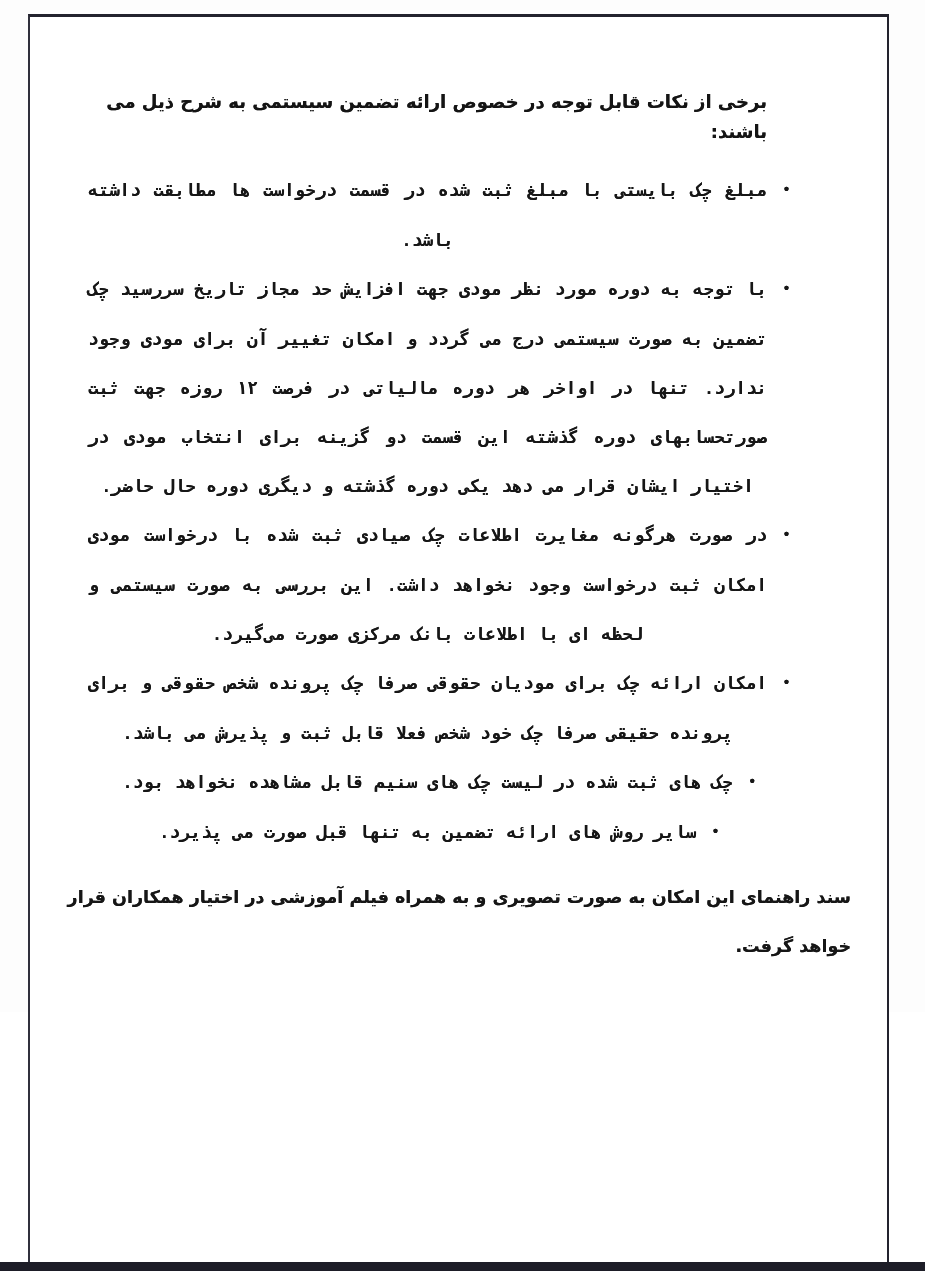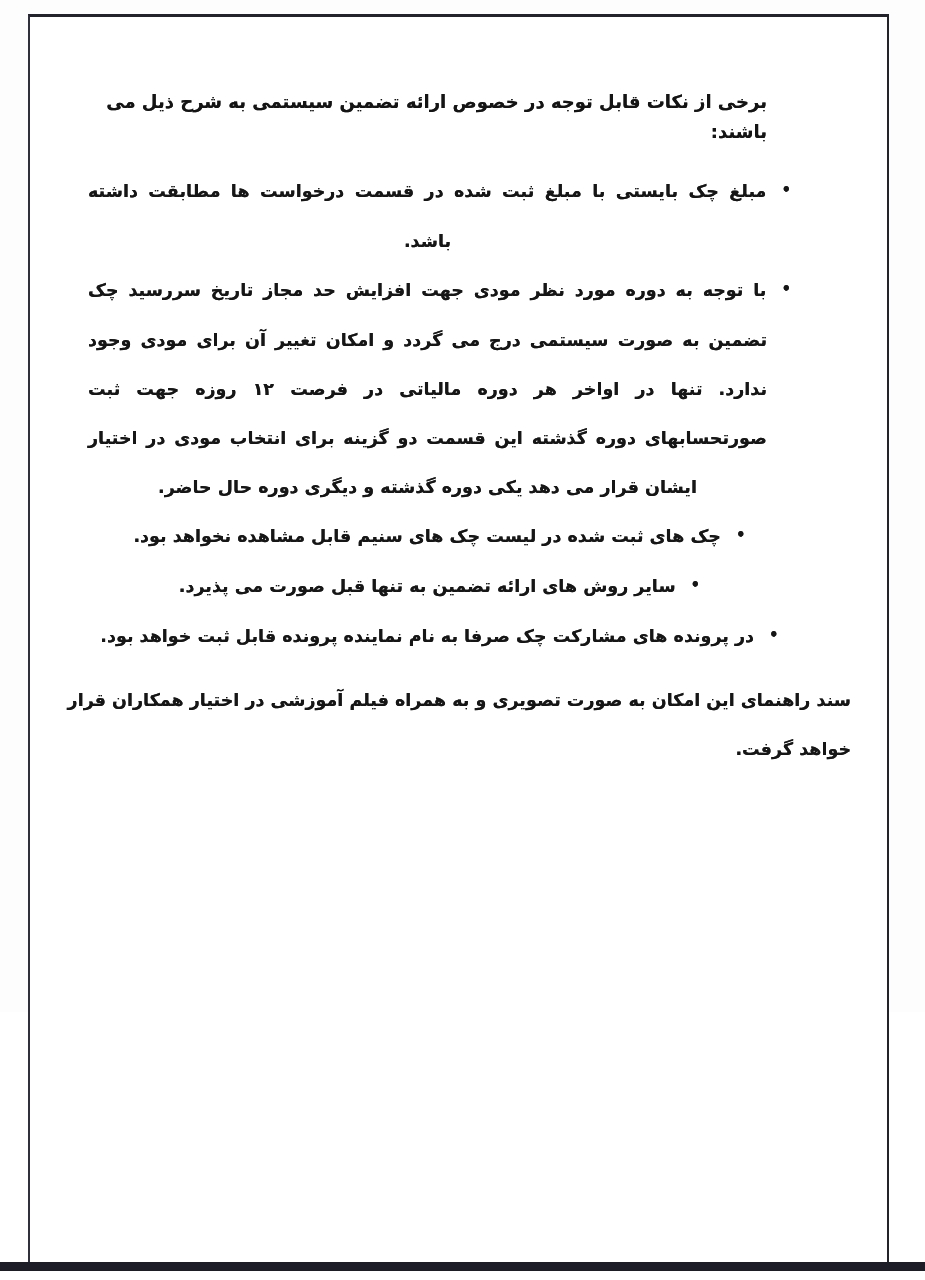--- a/index.html
+++ b/index.html
@@ -44,20 +44,21 @@
     margin: 0 84px 20px 0;
     font-size: 18px;
     font-weight: 700;
     color: #141414;
     line-height: 30px;
     text-shadow: 0 0 0.6px rgba(10,10,10,.8);
   }
   .bullet-list {
     margin: 0;
     padding: 0;
+    font-family: Liberation Mono, monospace;
   }
   .bullet-item {
     direction: rtl;
     unicode-bidi: plaintext;
     text-align: justify;
     text-align-last: center;
     text-indent: -24px;
     margin: 0 84px 0 22px;
     font-size: 17.5px;
     font-weight: 700;
@@ -87,23 +88,24 @@
 <body>
 
 <div class="stage">
   <div class="page-frame">
 
     <p class="doc-title">برخی از نکات قابل توجه در خصوص ارائه تضمین سیستمی به شرح ذیل می باشند:</p>
 
     <div class="bullet-list">
       <p class="bullet-item"><span class="dot">•</span><span>مبلغ چک بایستی با مبلغ ثبت شده در قسمت درخواست ها مطابقت داشته باشد.</span></p>
       <p class="bullet-item"><span class="dot">•</span><span>با توجه به دوره مورد نظر مودی جهت افزایش حد مجاز تاریخ سررسید چک تضمین به صورت سیستمی درج می گردد و امکان تغییر آن برای مودی وجود ندارد. تنها در اواخر هر دوره مالیاتی در فرصت ۱۲ روزه جهت ثبت صورتحسابهای دوره گذشته این قسمت دو گزینه برای انتخاب مودی در اختیار ایشان قرار می دهد یکی دوره گذشته و دیگری دوره حال حاضر.</span></p>
+      <p class="bullet-item"><span class="dot">•</span><span>در صورت هرگونه مغایرت اطلاعات چک صیادی ثبت شده با درخواست مودی امکان ثبت درخواست وجود نخواهد داشت. این بررسی به صورت سیستمی و لحظه ای با اطلاعات بانک مرکزی صورت می‌گیرد.</span></p>
+      <p class="bullet-item"><span class="dot">•</span><span>امکان ارائه چک برای مودیان حقوقی صرفا چک پرونده شخص حقوقی و برای پرونده حقیقی صرفا چک خود شخص فعلا قابل ثبت و پذیرش می باشد.</span></p>
       <p class="bullet-item"><span class="dot">•</span><span>چک های ثبت شده در لیست چک های سنیم قابل مشاهده نخواهد بود.</span></p>
       <p class="bullet-item"><span class="dot">•</span><span>سایر روش های ارائه تضمین به تنها قبل صورت می پذیرد.</span></p>
-      <p class="bullet-item"><span class="dot">•</span><span>در پرونده های مشارکت چک صرفا به نام نماینده پرونده قابل ثبت خواهد بود.</span></p>
     </div>
 
     <p class="footer-note">سند راهنمای این امکان به صورت تصویری و به همراه فیلم آموزشی در اختیار همکاران قرار خواهد گرفت.</p>
 
   </div>
 
   <div class="bottom-bar"></div>
 </div>
 
 </body></html>

